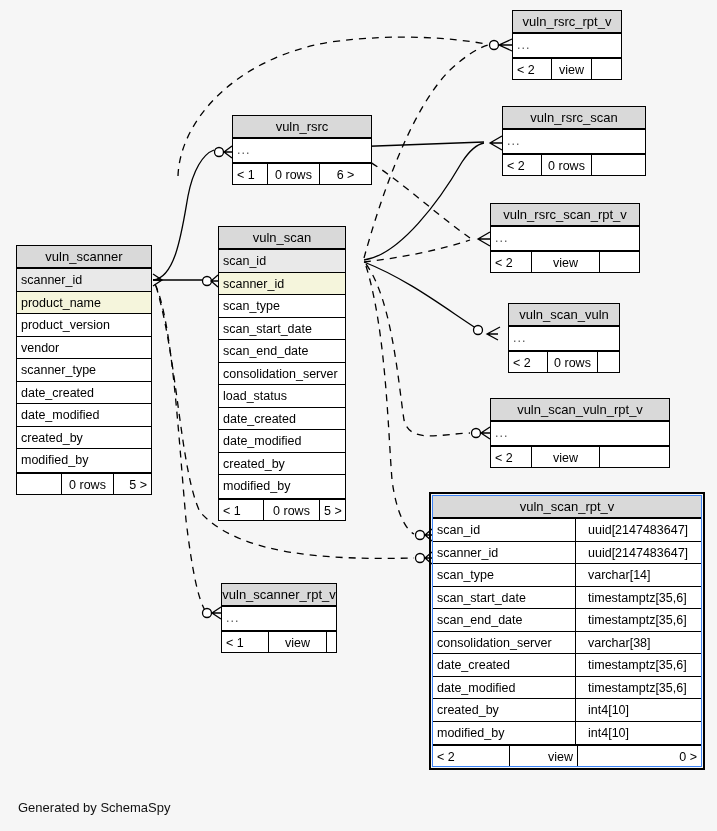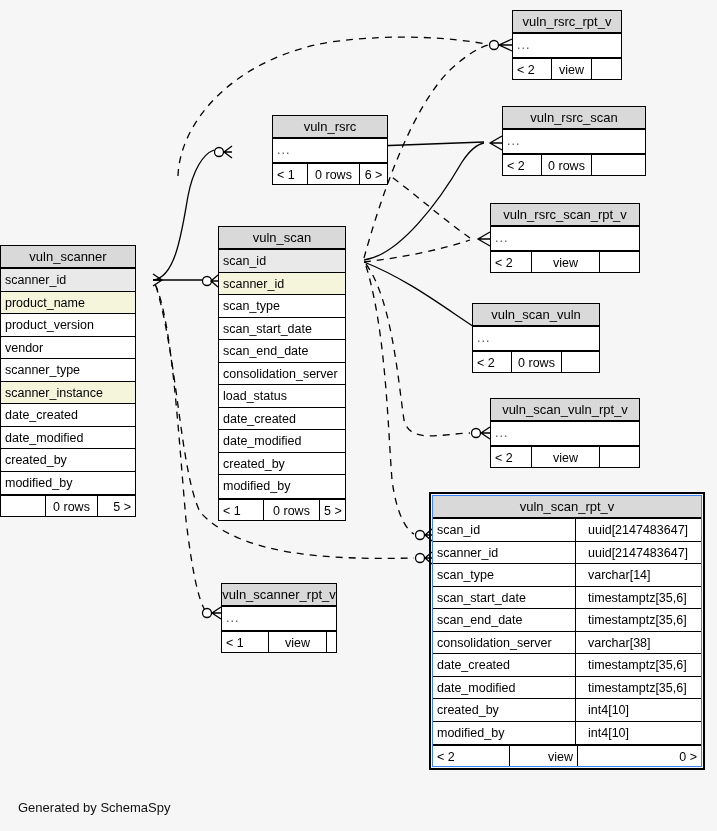--- a/index.html
+++ b/index.html
@@ -215,21 +215,21 @@
         <span class="colname">...</span>
       </div>
     </div>
     <div class="footer">
       <div class="fcell left" style="flex: 0 0 38px; width: 38px;">&lt; 2</div>
       <div class="fcell center" style="flex: 0 0 50px; width: 50px;">0 rows</div>
       <div class="fcell right" style="flex: 1 1 auto; width: 40px;"></div>
     </div>
   </div>
 
-  <div class="table-node" id="node-vuln_rsrc" style="left: 232px; top: 115px; width: 116px; margin-left: 40px;">
+  <div class="table-node" id="node-vuln_rsrc" style="left: 232px; top: 115px; width: 140px;">
     <div class="tbl-title">vuln_rsrc</div>
     <div class="tbl-rows">
       <div class="row ellipsis">
         <span class="colname">...</span>
       </div>
     </div>
     <div class="footer">
       <div class="fcell left" style="flex: 0 0 34px; width: 34px;">&lt; 1</div>
       <div class="fcell center" style="flex: 0 0 52px; width: 52px;">0 rows</div>
       <div class="fcell center" style="flex: 1 1 auto; width: 30px;">6 &gt;</div>
@@ -243,68 +243,65 @@
         <span class="colname">...</span>
       </div>
     </div>
     <div class="footer">
       <div class="fcell left" style="flex: 0 0 40px; width: 40px;">&lt; 2</div>
       <div class="fcell center" style="flex: 0 0 68px; width: 68px;">view</div>
       <div class="fcell right" style="flex: 1 1 auto; width: 42px;"></div>
     </div>
   </div>
 
-  <div class="table-node" id="node-vuln_scan_vuln" style="left: 472px; top: 303px; width: 128px;">
+  <div class="table-node" id="node-vuln_scan_vuln" style="left: 508px; top: 303px; width: 112px;">
     <div class="tbl-title">vuln_scan_vuln</div>
     <div class="tbl-rows">
       <div class="row ellipsis">
         <span class="colname">...</span>
       </div>
     </div>
     <div class="footer">
       <div class="fcell left" style="flex: 0 0 38px; width: 38px;">&lt; 2</div>
       <div class="fcell center" style="flex: 0 0 50px; width: 50px;">0 rows</div>
       <div class="fcell right" style="flex: 1 1 auto; width: 40px;"></div>
     </div>
   </div>
 
-  <div class="table-node" id="node-vuln_scan_vuln_rpt_v" style="left: 490px; top: 398px; width: 150px;">
+  <div class="table-node" id="node-vuln_scan_vuln_rpt_v" style="left: 490px; top: 398px; width: 180px;">
     <div class="tbl-title">vuln_scan_vuln_rpt_v</div>
     <div class="tbl-rows">
       <div class="row ellipsis">
         <span class="colname">...</span>
       </div>
     </div>
     <div class="footer">
       <div class="fcell left" style="flex: 0 0 40px; width: 40px;">&lt; 2</div>
       <div class="fcell center" style="flex: 0 0 68px; width: 68px;">view</div>
       <div class="fcell right" style="flex: 1 1 auto; width: 42px;"></div>
     </div>
   </div>
 
-  <div class="table-node" id="node-vuln_scanner" style="left: 0; top: 245px; width: 136px;">
+  <div class="table-node" id="node-vuln_scanner" style="left: 16px; top: 245px; width: 136px;">
     <div class="tbl-title">vuln_scanner</div>
     <div class="tbl-rows">
       <div class="row pk">
           <span class="colname">scanner_id</span>
         </div>
       <div class="row fk">
           <span class="colname">product_name</span>
         </div>
       <div class="row">
           <span class="colname">product_version</span>
         </div>
       <div class="row">
           <span class="colname">vendor</span>
         </div>
       <div class="row">
           <span class="colname">scanner_type</span>
-        </div>
-      <div class="row fk">
-          <span class="colname">scanner_instance</span>
         </div>
       <div class="row">
           <span class="colname">date_created</span>
         </div>
       <div class="row">
           <span class="colname">date_modified</span>
         </div>
       <div class="row">
           <span class="colname">created_by</span>
         </div>

